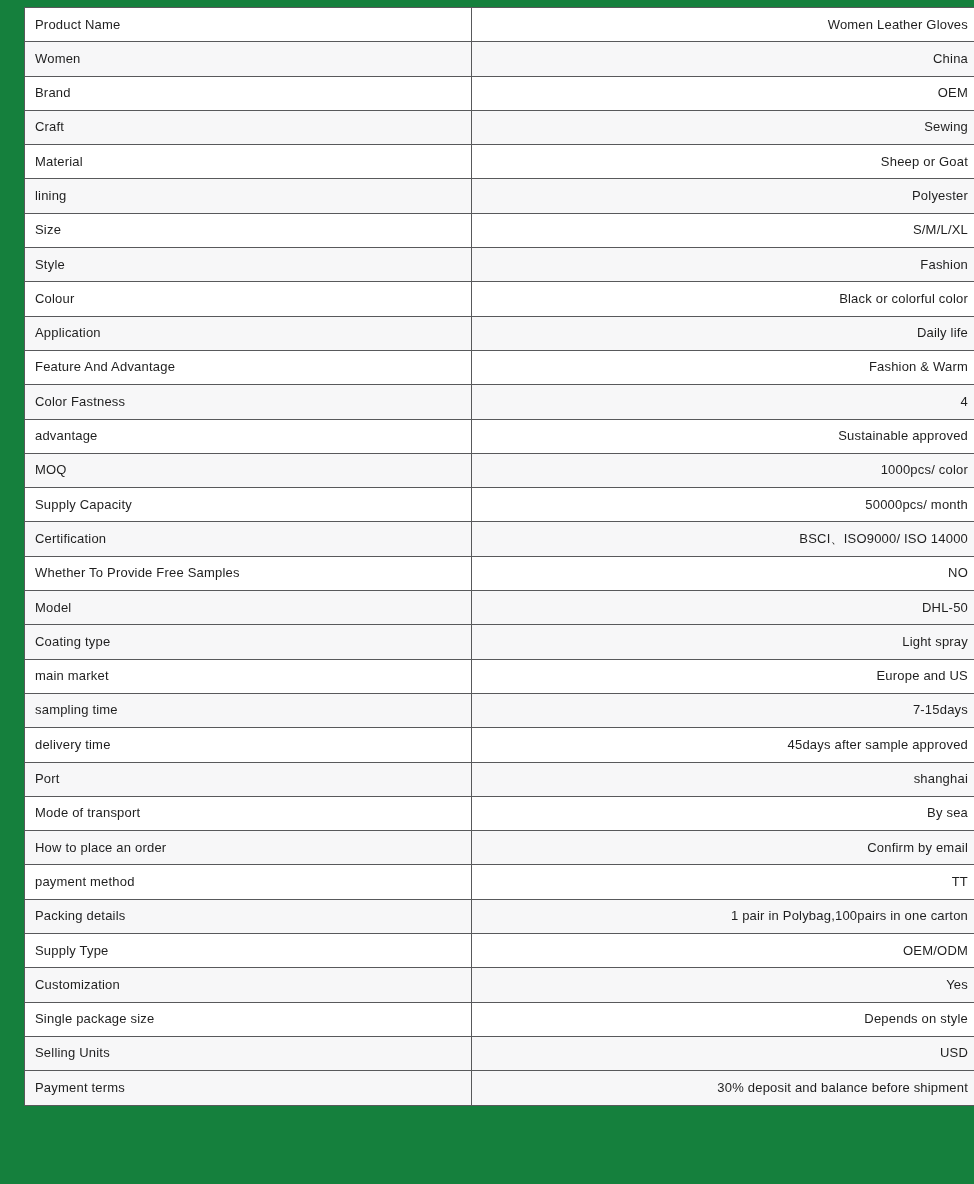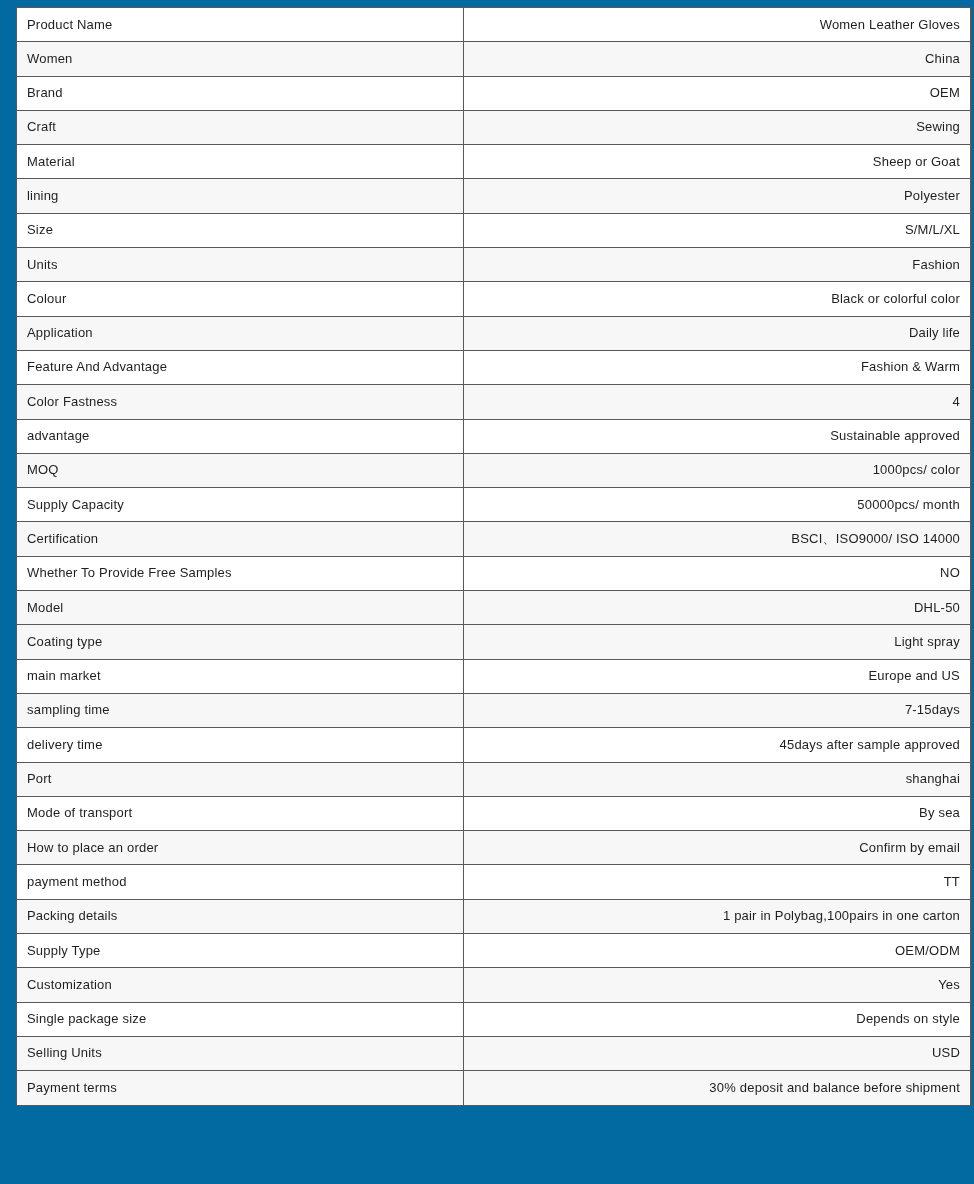--- a/index.html
+++ b/index.html
@@ -4,22 +4,22 @@
 <style>
   * { box-sizing: border-box; margin: 0; padding: 0; }
   html, body {
     width: 974px;
     background: #ffffff;
     font-family: "Liberation Sans", "DejaVu Sans", sans-serif;
   }
   .page {
     width: 974px;
     height: 1184px;
-    padding: 7px 11px 10px 16px;
-    background: #0369a1;
+    padding: 7px 11px 10px 24px;
+    background: #15803d;
   }
   table.spec-table {
     width: 955px;
     border-collapse: collapse;
     table-layout: fixed;
   }
   table.spec-table td {
     border: 1px solid #58595b;
     height: 34.3px;
     padding: 4px 10px 4px 10px;
@@ -65,21 +65,21 @@
         </tr>
         <tr class="alt">
           <td class="label-cell">lining</td>
           <td class="value-cell">Polyester</td>
         </tr>
         <tr>
           <td class="label-cell">Size</td>
           <td class="value-cell">S/M/L/XL</td>
         </tr>
         <tr class="alt">
-          <td class="label-cell">Units</td>
+          <td class="label-cell">Style</td>
           <td class="value-cell">Fashion</td>
         </tr>
         <tr>
           <td class="label-cell">Colour</td>
           <td class="value-cell">Black or colorful color</td>
         </tr>
         <tr class="alt">
           <td class="label-cell">Application</td>
           <td class="value-cell">Daily life</td>
         </tr>

